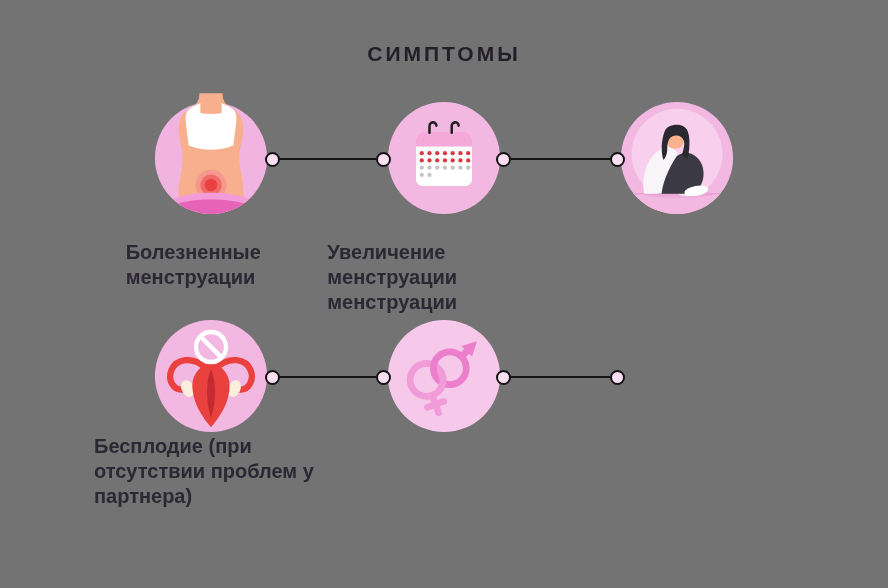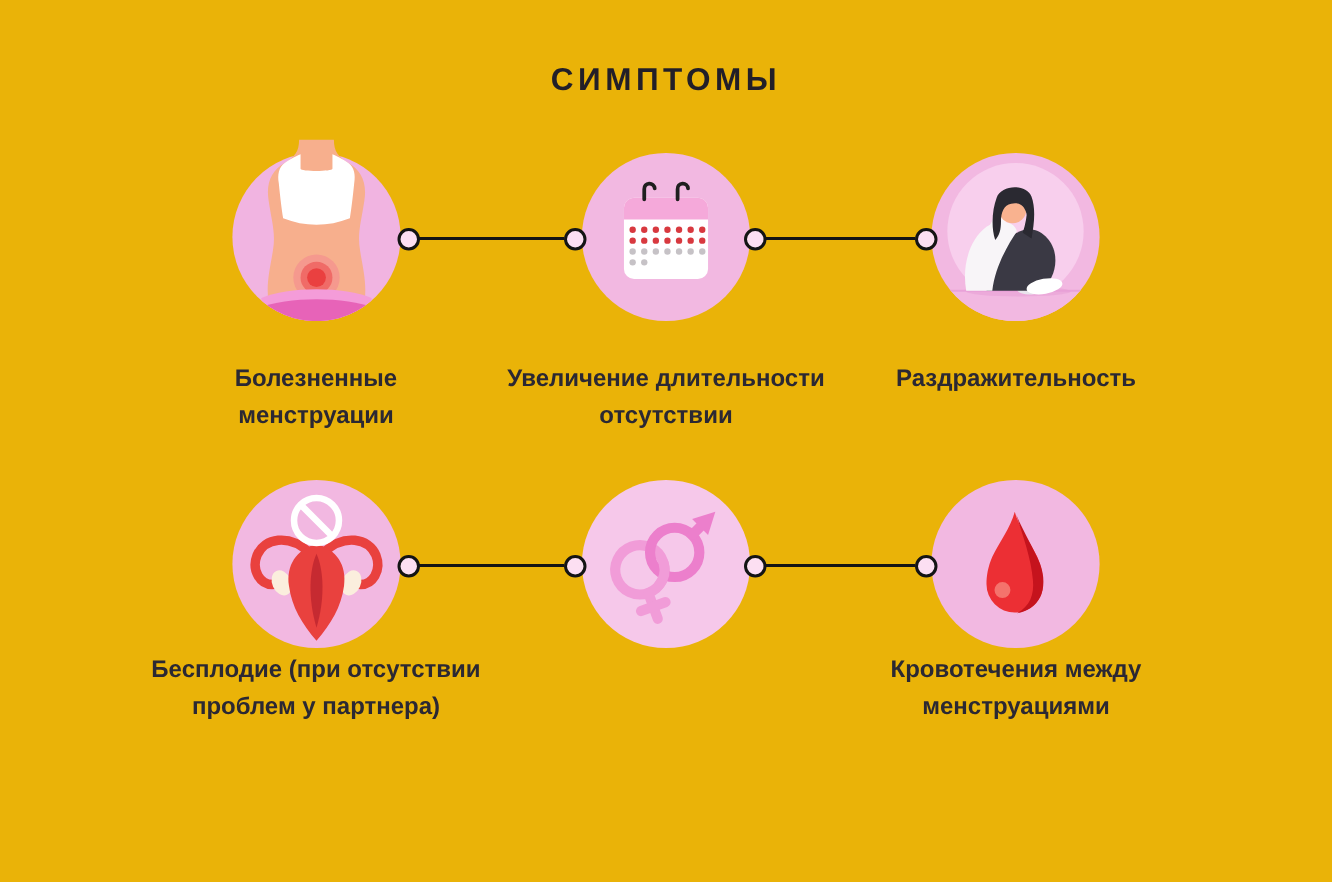--- a/index.html
+++ b/index.html
@@ -1,37 +1,37 @@
 <!DOCTYPE html>
 <html><head>
 <meta charset="utf-8">
 <style>
   html,body{margin:0;padding:0;}
   #canvas{
     position:relative;
     width:888px;height:588px;
-    background:#eab308;
+    background:#737373;
     font-family:"Liberation Sans","DejaVu Sans",sans-serif;
     overflow:hidden;
   }
   .title{
     position:absolute;top:42px;left:0;right:0;
     text-align:center;
     font-size:21px;font-weight:800;letter-spacing:3px;
     color:#221F28;
   }
   .row{position:absolute;left:94px;width:700px;display:flex;}
   .row1{top:100px;}
   .row2{top:318px;}
   .col{width:233.33px;display:flex;flex-direction:column;align-items:center;}
   .circle-wrap{width:116px;height:116px;position:relative;}
   .circle-wrap svg{overflow:visible;display:block;}
   .label{
-    font-size:16px;font-weight:600;line-height:25px;
-    color:#2B2833;text-align:center;
+    font-size:20px;font-weight:600;line-height:25px;
+    color:#2B2833;text-align:left;
   }
   .row1 .label{margin-top:24px;}
   .row2 .label{}
   .w170{max-width:170px;}
   .w245{max-width:245px;}
   .w250{max-width:250px;}
   .w210{max-width:210px;}
   .w230{max-width:230px;}
   
   .conn-line{position:absolute;height:2.5px;background:#141414;}
@@ -103,21 +103,21 @@
               <circle cx="53" cy="70" r="2.2"></circle>
               <circle cx="61" cy="70" r="2.2"></circle>
               <circle cx="69" cy="70" r="2.2"></circle>
               <circle cx="77" cy="70" r="2.2"></circle>
               <circle cx="85" cy="70" r="2.2"></circle>
             <circle cx="37" cy="77.5" r="2.2"></circle>
               <circle cx="45" cy="77.5" r="2.2"></circle>
           </g>
         </svg>
       </div>
-      <div class="label w245">Увеличение длительности отсутствии</div>
+      <div class="label w245">Увеличение менструации менструации</div>
     </div>
 
     <div class="col">
       <div class="circle-wrap">
         <svg width="116" height="116" viewBox="0 0 120 120">
           <defs>
             <clipPath id="clipPerson">
                 <circle cx="60" cy="60" r="58"></circle>
               </clipPath>
           </defs>
@@ -138,21 +138,20 @@
             <path d="M42,62 C46,51 52,44 58,40" fill="none" stroke="#F8F5F8" stroke-width="8" stroke-linecap="round"></path>
 
             <circle cx="58" cy="41" r="9.5" fill="#F9B28F"></circle>
             <circle cx="55" cy="36" r="4" fill="#F9B28F"></circle>
 
             <path d="M47,33 C50,24 67,23 71,32 C74,40 73,51 71,61 C69,54 69,47 67,42 C65,37 61,36 57,37 C52,38 50,43 50,49 C50,55 49,59 46,62 C43,53 44,41 47,33 Z" fill="#2A2931"></path>
             <path d="M68,40 C71,45 72,53 71,61 L65,57 C67,51 68,45 68,40 Z" fill="#2A2931"></path>
           </g>
         </svg>
       </div>
-      <div class="label w250">Раздражительность</div>
     </div>
   </div>
 
   <div class="row row2">
 
     <div class="col">
       <div class="circle-wrap">
         <svg width="116" height="116" viewBox="0 0 120 120">
           <circle cx="60" cy="60" r="58" fill="#F2B8E1"></circle>
 
@@ -187,31 +186,20 @@
             <circle cx="66" cy="52" r="17"></circle>
             <line x1="78" y1="40" x2="87" y2="31"></line>
           </g>
           <polygon points="94,24 78,29 89,40" fill="#EC7FCC"></polygon>
 
           <path d="M58.4,59.6 A17,17 0 0 1 55.0,74.9" fill="none" stroke="#F19CD8" stroke-width="7" stroke-linecap="round"></path>
         </svg>
       </div>
     </div>
 
-    <div class="col">
-      <div class="circle-wrap">
-        <svg width="116" height="116" viewBox="0 0 120 120">
-          <circle cx="60" cy="60" r="58" fill="#F2B8E1"></circle>
-          <path d="M59.5,24 C62.5,35 70,45 75,55 C78,62 79,68 79,74 A19.5,19.5 0 0 1 40,74 C40,68 41,62 44,55 C49,45 56.5,35 59.5,24 Z" fill="#EC2F34"></path>
-          <path d="M60.5,26 C66,39 73,50 77,60 C80,68 80,77 77,83 C74,89 68,93 61,94 C70,89 73,81 72,71 C71,57 65,40 60.5,26 Z" fill="#C5131D"></path>
-          <circle cx="51" cy="78" r="5.5" fill="#F4736C"></circle>
-        </svg>
-      </div>
-      <div class="label w230">Кровотечения между менструациями</div>
-    </div>
   </div>
 
   <div class="conn-line" style="left:279px;top:157.75px;width:97px;"></div>
   <div class="conn-dot" style="left:264.5px;top:151.5px;"></div>
   <div class="conn-dot" style="left:375.5px;top:151.5px;"></div>
 
   <div class="conn-line" style="left:510px;top:157.75px;width:100px;"></div>
   <div class="conn-dot" style="left:495.5px;top:151.5px;"></div>
   <div class="conn-dot" style="left:609.5px;top:151.5px;"></div>
 

